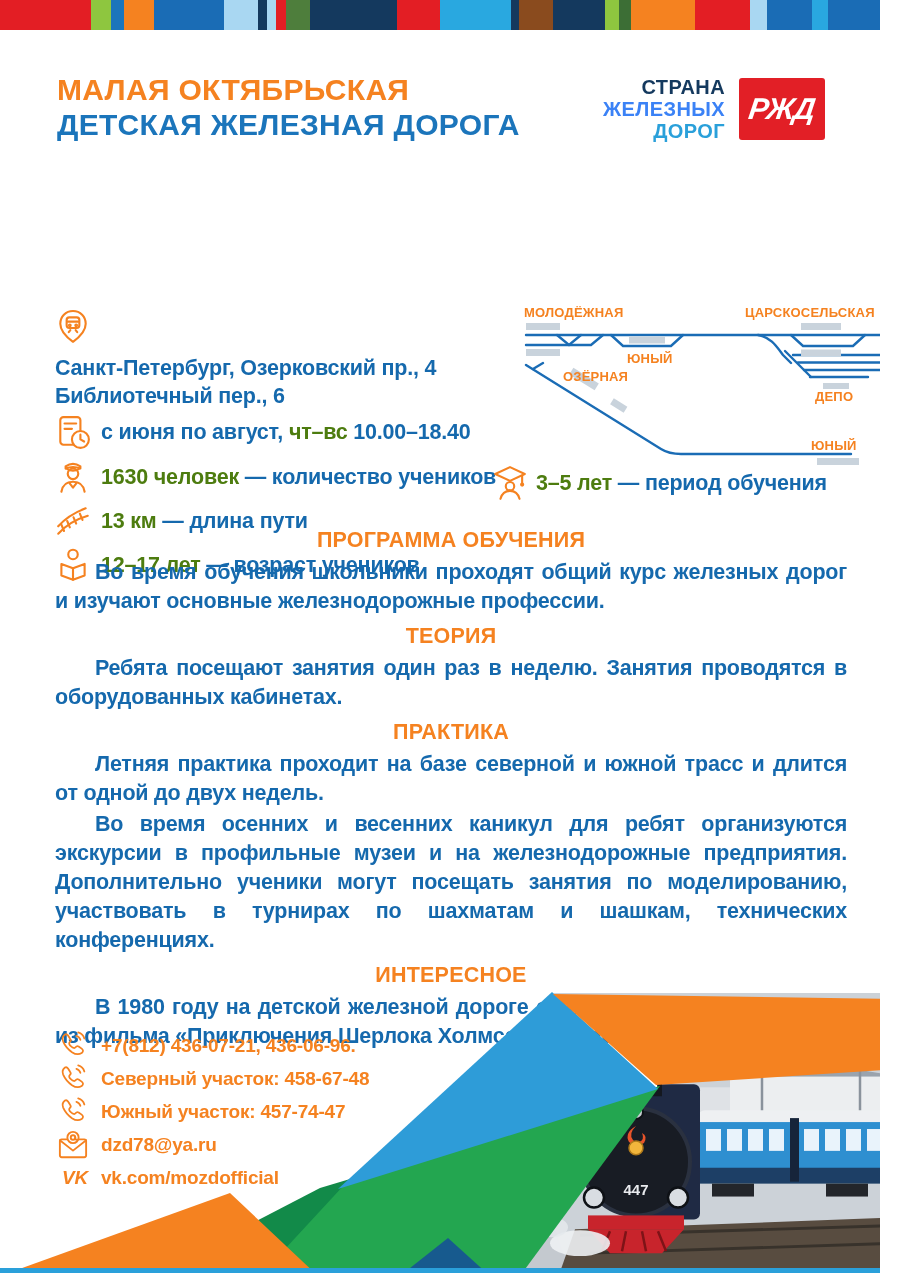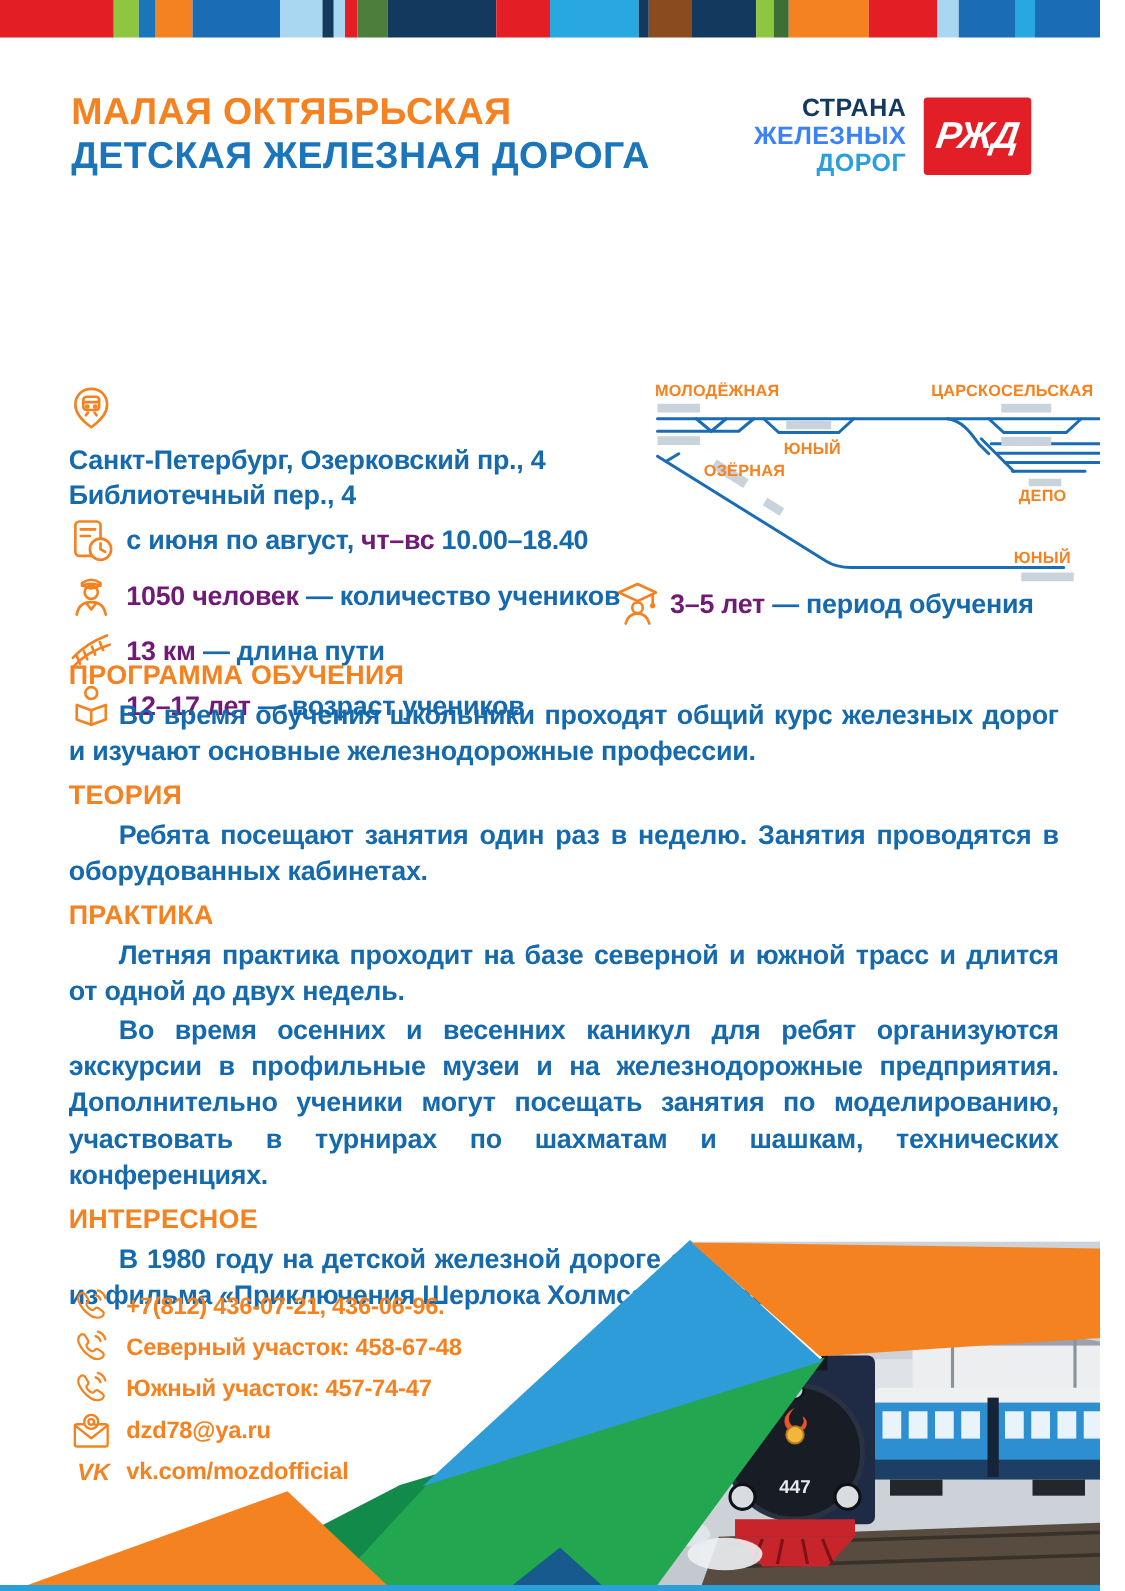--- a/index.html
+++ b/index.html
@@ -12,36 +12,36 @@
   .title{position:absolute;top:72px;left:57px;line-height:35px;font-size:30px;letter-spacing:.3px;}
   .title .t1{color:#f58220;}
   .title .t2{color:#1b75bb;}
   .brand{position:absolute;top:76px;right:55px;display:flex;align-items:center;gap:14px;}
   .brand-txt{text-align:right;font-size:20px;line-height:22px;letter-spacing:.4px;}
   .b1{color:#14395e;}.b2{color:#3b82f6;}.b3{color:#2aa0da;}
   .rzd{width:86px;height:62px;background:#e21f26;border-radius:3px;display:flex;align-items:center;justify-content:center;}
   .rzd span{color:#fff;font-size:30px;font-style:italic;font-weight:700;transform:skewX(-8deg);letter-spacing:-1px;}
   
   .blue{color:#1569ad;}
-  .orange{color:#701a75;}
+  .orange{color:#4d7c0f;}
   .intro{position:absolute;top:192px;left:55px;width:792px;font-size:21.5px;line-height:28.5px;
          color:#1569ad;text-align:justify;text-indent:40px;letter-spacing:-.2px;}
   .facts{position:absolute;top:308px;left:55px;width:480px;}
   .fact-row{display:flex;align-items:center;margin-bottom:6px;font-size:21.5px;letter-spacing:-.2px;}
   .fact-row.addr{align-items:flex-start;margin-bottom:2px;flex-direction:column;}
   .fact-icon{width:46px;flex:0 0 46px;display:flex;justify-content:flex-start;}
   .fact-text{flex:1;line-height:28px;}
   .period{position:absolute;top:464px;left:492px;display:flex;align-items:center;font-size:21.5px;letter-spacing:-.2px;}
   .period .fact-icon{width:44px;flex:0 0 44px;}
   
   .scheme{position:absolute;top:303px;left:523px;width:377px;height:164px;}
   .scheme text{font-family:"Liberation Sans","DejaVu Sans",sans-serif;font-weight:700;fill:#f58220;font-size:13px;letter-spacing:.2px;}
   
   .sections{position:absolute;top:520px;left:55px;width:792px;font-size:21.5px;line-height:29px;letter-spacing:-.2px;}
-  .sec-h{color:#f58220;text-align:left;margin:6px 0 3px;font-size:21.5px;letter-spacing:.2px;}
+  .sec-h{color:#f58220;text-align:center;margin:6px 0 3px;font-size:21.5px;letter-spacing:.2px;}
   .sections p{margin:2px 0;color:#1569ad;text-align:justify;text-indent:40px;}
   
   .contacts{position:absolute;top:1032px;left:57px;z-index:6;}
   .c-row{display:flex;align-items:center;margin-bottom:6px;height:27px;}
   .c-icon{width:44px;flex:0 0 44px;display:flex;align-items:center;}
   .c-txt{color:#f58220;font-size:19px;letter-spacing:-.2px;}
   
   .footer{position:absolute;left:0;top:988px;width:900px;height:288px;}
   .footer .shape{position:absolute;inset:0;}
   .photo{position:absolute;left:430px;top:5px;width:470px;height:279px;
@@ -112,21 +112,21 @@
           <path d="M17 2 C10 2 5 7.3 5 14 C5 21.5 13.5 28.5 17 31 C20.5 28.5 29 21.5 29 14 C29 7.3 24 2 17 2 Z"></path>
           <rect x="11" y="8" width="12" height="10" rx="2.5"></rect>
           <path d="M12 12 h10 M14.5 20 l-1.5 2 M19.5 20 l1.5 2"></path>
           <circle cx="14" cy="15.5" r=".8"></circle>
               <circle cx="20" cy="15.5" r=".8"></circle>
         </g>
           </svg>
       </span>
       <div class="fact-text">
         <div class="blue">Санкт-Петербург, Озерковский пр., 4</div>
-        <div class="blue">Библиотечный пер., 4</div>
+        <div class="blue">Библиотечный пер., 6</div>
       </div>
     </div>
     <div class="fact-row">
       <span class="fact-icon">
         <svg width="36" height="40" viewBox="0 0 34 36">
             <g class="ic">
           <rect x="5" y="4" width="19" height="26" rx="3"></rect>
           <path d="M9 10 h11 M9 15 h7"></path>
           <circle cx="24" cy="25" r="8" fill="#fff"></circle>
           <path d="M24 20.5 v4.5 l3.5 2"></path>
@@ -143,21 +143,21 @@
             <g class="ic">
           <path d="M10 8 Q17 3 24 8 L24 10 Q17 7 10 10 Z"></path>
           <path d="M11 10 Q17 14 23 10"></path>
           <circle cx="17" cy="15" r="5"></circle>
           <path d="M6 32 Q7.5 22.5 17 22.5 Q26.5 22.5 28 32"></path>
           <path d="M13.5 23.5 L17 28 L20.5 23.5"></path>
         </g>
           </svg>
       </span>
       <div class="fact-text">
-        <span class="orange">1050 человек</span><span class="blue"> — количество учеников</span>
+        <span class="orange">1630 человек</span><span class="blue"> — количество учеников</span>
       </div>
     </div>
     <div class="fact-row">
       <span class="fact-icon">
         <svg width="36" height="38" viewBox="0 0 34 36">
             <g class="ic">
           <path d="M3 30 Q14 18 31 13"></path>
           <path d="M3 23 Q13 12 29 6"></path>
           <path d="M6 21.5 L8.5 27.5 M11.5 18 L14 24 M17.5 14.5 L20 20.5 M23.5 11 L26 17"></path>
         </g>

